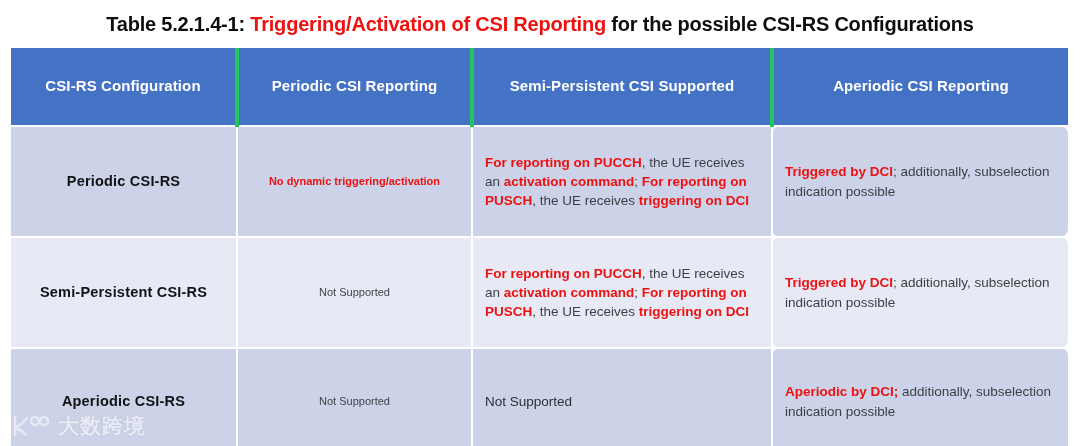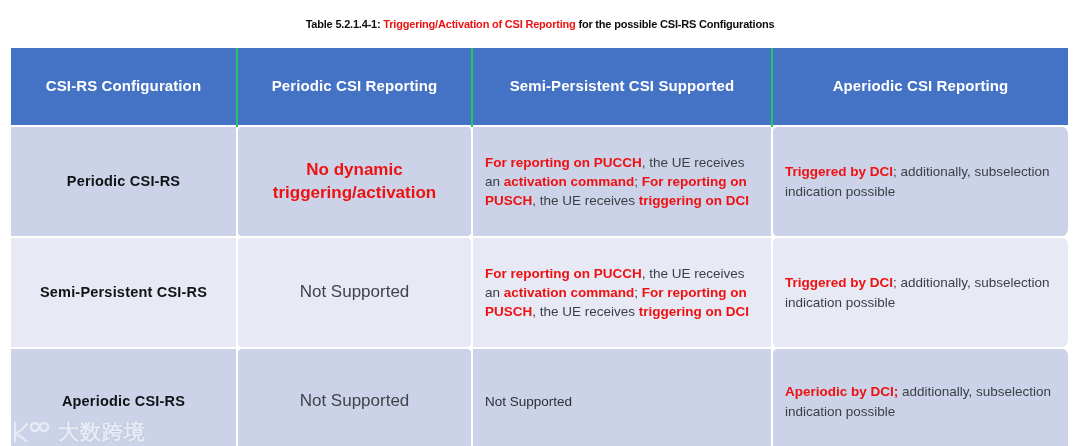--- a/index.html
+++ b/index.html
@@ -18,21 +18,21 @@
   
   .title-bar {
     width: 1080px;
     height: 48px;
     display: flex;
     align-items: center;
     justify-content: center;
     background: #ffffff;
   }
   .title-text {
-    font-size: 11px;
+    font-size: 20px;
     font-weight: bold;
     color: #0d0d0d;
     letter-spacing: -0.2px;
     white-space: nowrap;
   }
   .title-text .red {
     color: #ee1111;
   }
 
   
@@ -54,21 +54,21 @@
 
   thead th {
     background: #4472c4;
     color: #ffffff;
     font-size: 15px;
     font-weight: bold;
     text-align: center;
     vertical-align: middle;
     height: 69px;
     padding: 4px 10px;
-    border-right: 2px solid #22c55e;
+    border-right: 4px solid #22c55e;
     line-height: 1.25;
     letter-spacing: 0.1px;
   }
   thead th:last-child { border-right: none; }
 
   tbody td {
     border-right: 2px solid #ffffff;
     border-top: 2px solid #ffffff;
     vertical-align: middle;
     padding: 6px 12px;
@@ -88,23 +88,22 @@
   td.col-config {
     text-align: center;
     font-weight: bold;
     font-size: 14.5px;
     color: #101214;
     letter-spacing: 0.2px;
     margin-left: 35px;
   }
   td.col-centered {
     text-align: center;
-    font-size: 17px;
+    font-size: 11px;
     color: #40444b;
-    border-radius: 7px;
   }
   td.col-centered.emphasis-red {
     color: #ee1111;
     font-weight: bold;
     line-height: 1.35;
   }
   td.col-body {
     text-align: left;
   }
   .rt {
@@ -113,21 +112,21 @@
   }
   .nt {
     color: #3a3f46;
     font-weight: normal;
   }
 
   
   .watermark {
     position: absolute;
     left: 10px;
-    bottom: 0;
+    bottom: 6px;
     display: flex;
     align-items: center;
     gap: 8px;
     opacity: 0.55;
     pointer-events: none;
   }
   .wm-logo {
     width: 40px;
     height: 26px;
     position: relative;

